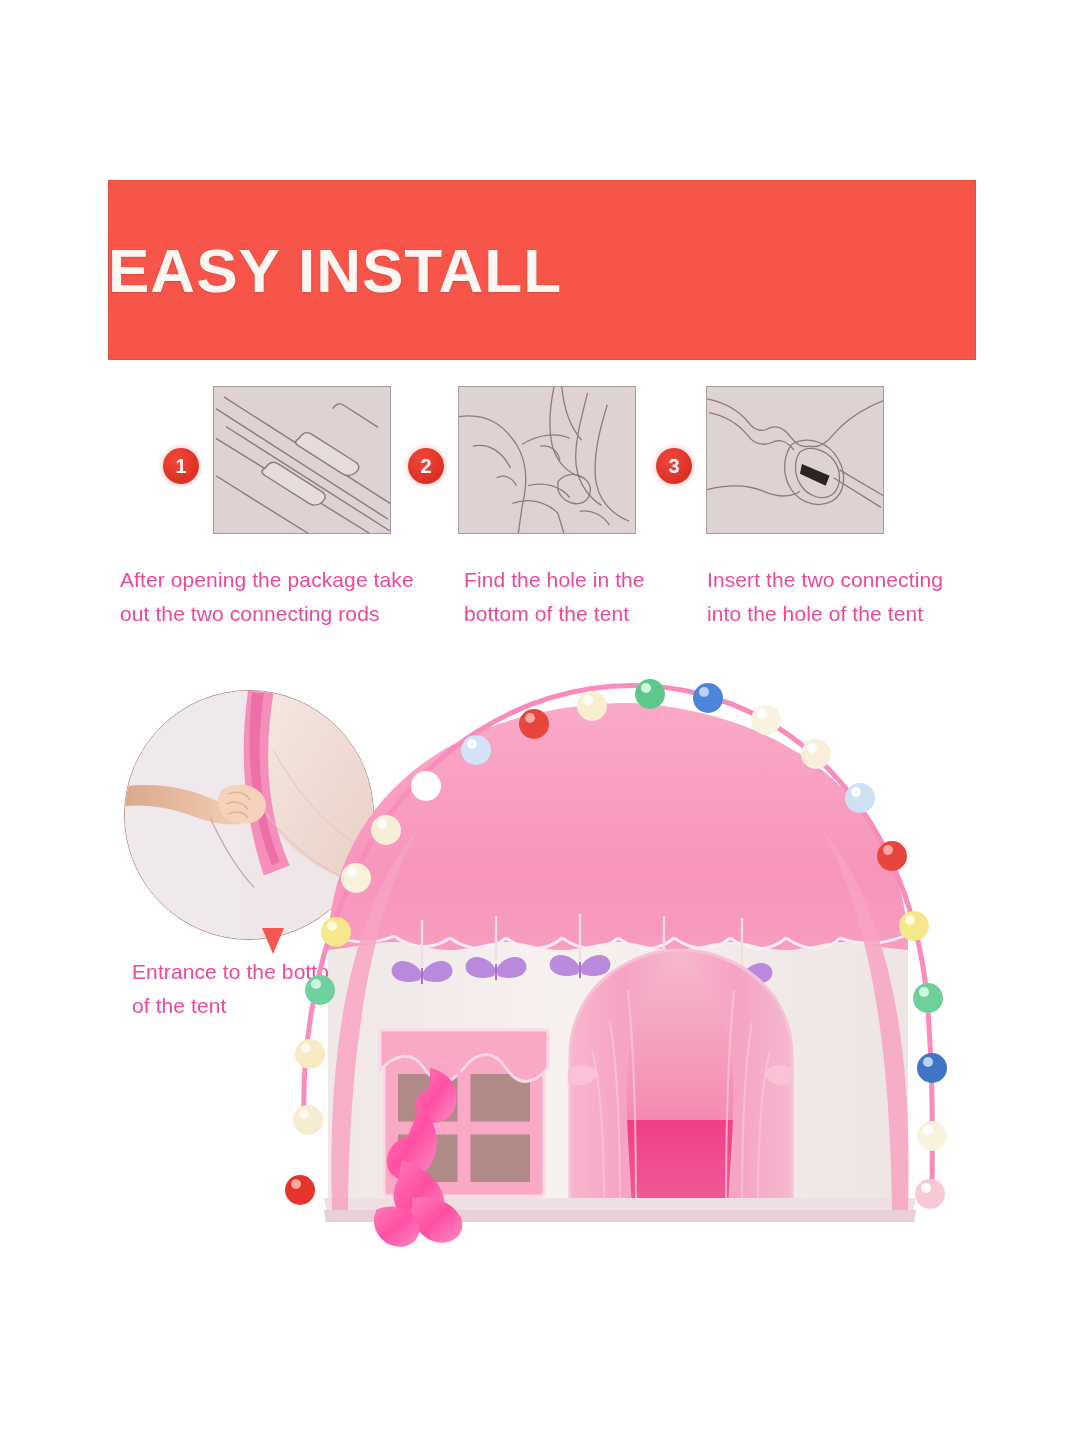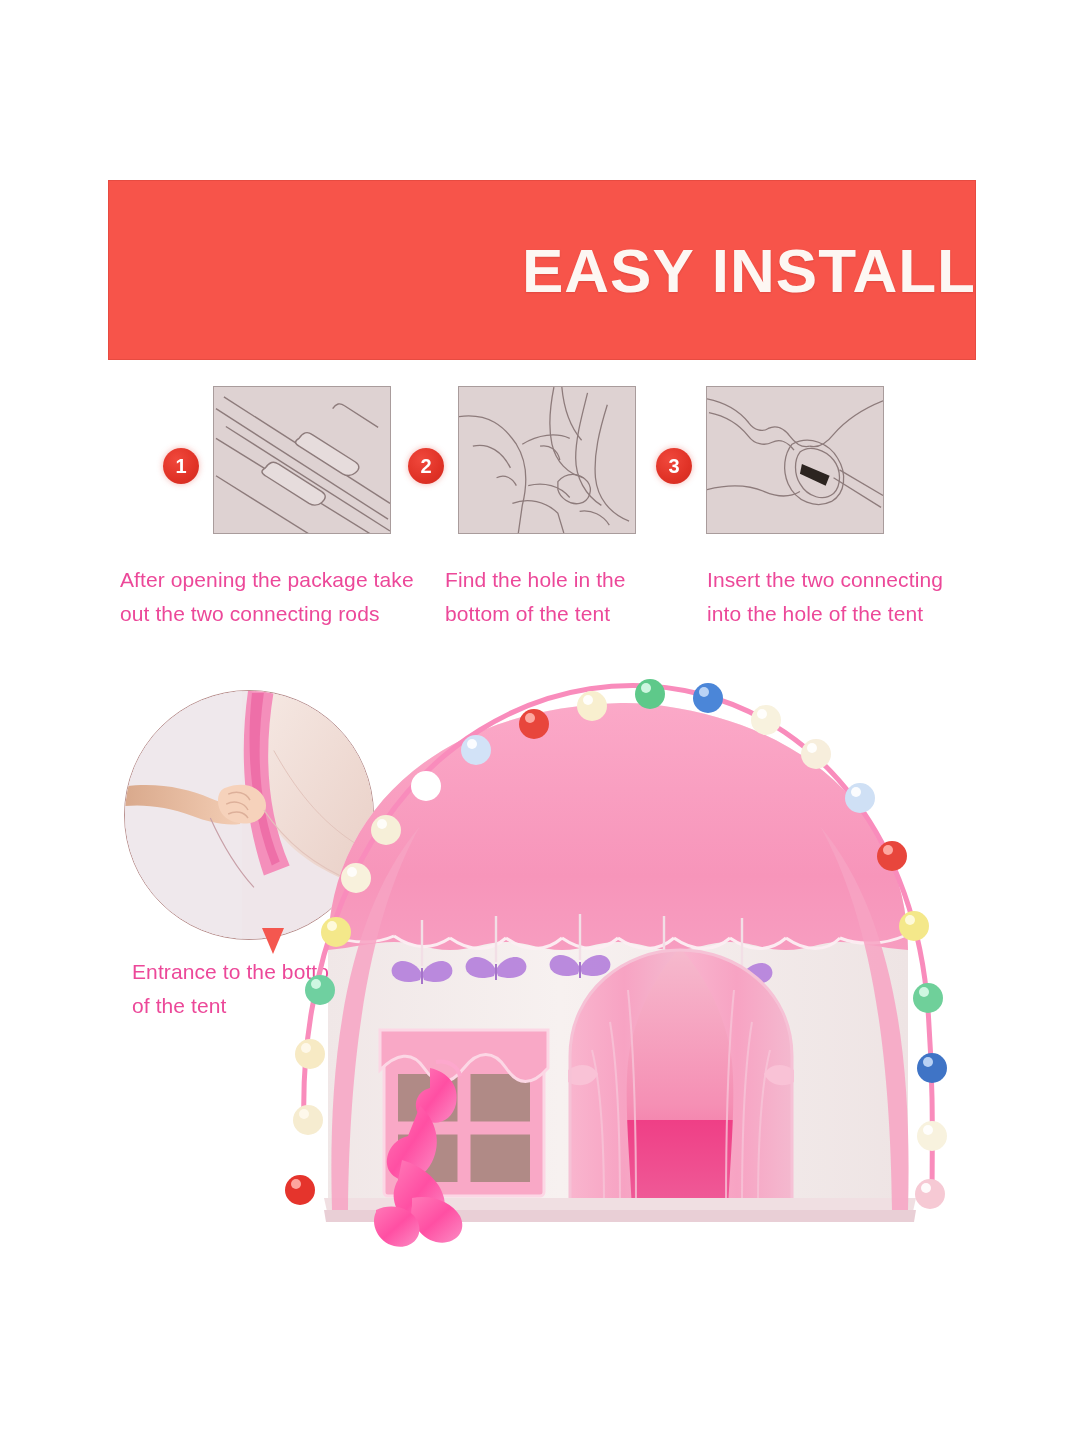--- a/index.html
+++ b/index.html
@@ -8,21 +8,21 @@
     background:#ffffff;
     font-family:"Liberation Sans", sans-serif;
     position:relative;
     overflow:hidden;
   }
 
   
   .banner{
     position:absolute; left:108px; top:180px; width:868px; height:180px;
     background:#f7544a;
-    display:flex; align-items:center; justify-content:flex-end;
+    display:flex; align-items:center; justify-content:flex-start;
     box-shadow:inset 0 0 0 1px rgba(200,60,50,.35);
   }
   .banner-title{
     color:#fdf7f3; font-size:62px; font-weight:bold; letter-spacing:1px;
     text-shadow:0 1px 2px rgba(150,40,35,.25);
   }
 
   
   .steps{ position:absolute; left:108px; top:386px; width:868px; height:175px; }
   .step{ position:absolute; top:0; height:175px; display:flex; align-items:flex-start; }
@@ -47,21 +47,21 @@
     position:relative; overflow:hidden;
   }
   .thumb svg{ display:block; width:100%; height:100%; }
 
   
   .caption{
     position:absolute; color:#ec4899; font-size:21px; line-height:34px;
     letter-spacing:.1px;
   }
   .cap-1{ left:120px; top:563px; width:300px; }
-  .cap-2{ left:445px; top:563px; width:230px; }
+  .cap-2{ left:464px; top:563px; width:230px; }
   .cap-3{ left:707px; top:563px; width:270px; }
 
   
   .callout{
     position:absolute; left:124px; top:690px; width:250px; height:250px;
   }
   .callout-circle{
     width:250px; height:250px; border-radius:50%;
     border:1.5px solid #b9918f; overflow:hidden; position:relative;
     background:#f0e6ea;

